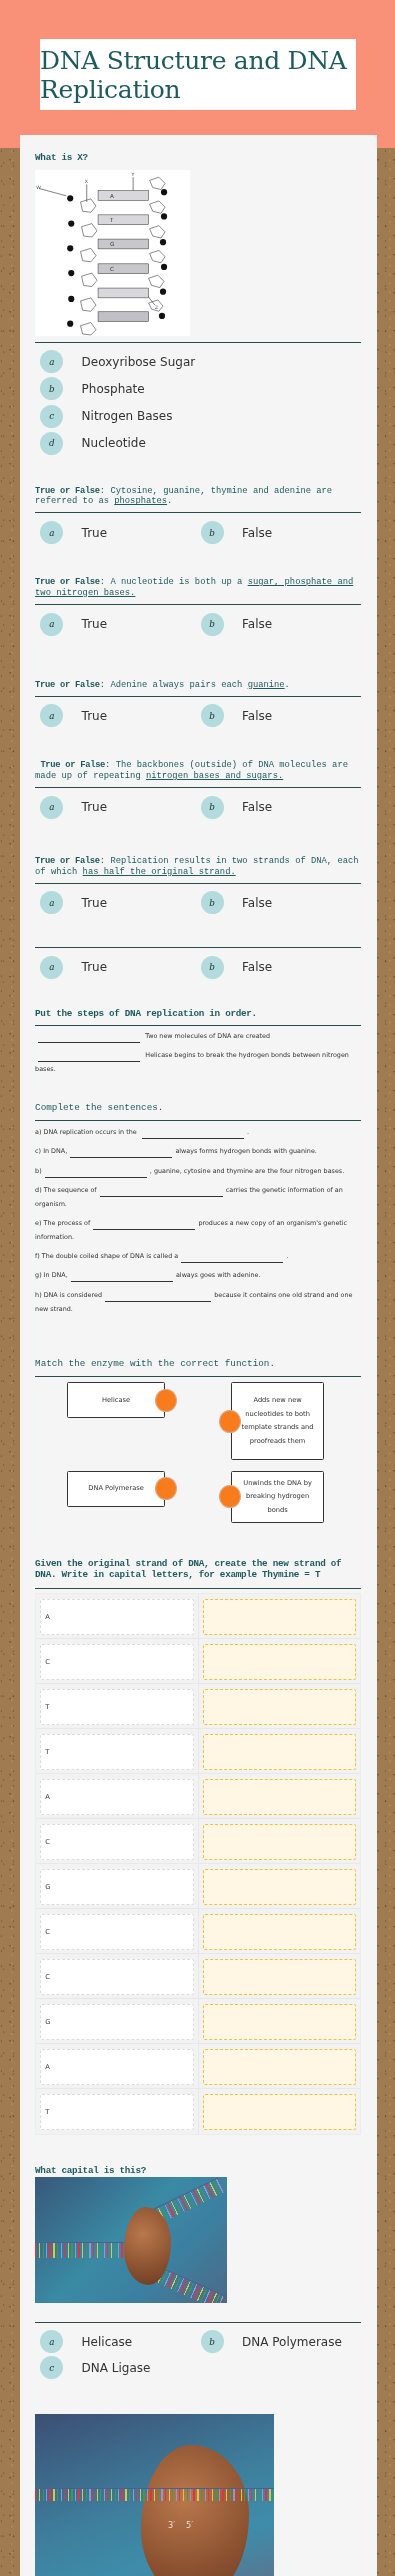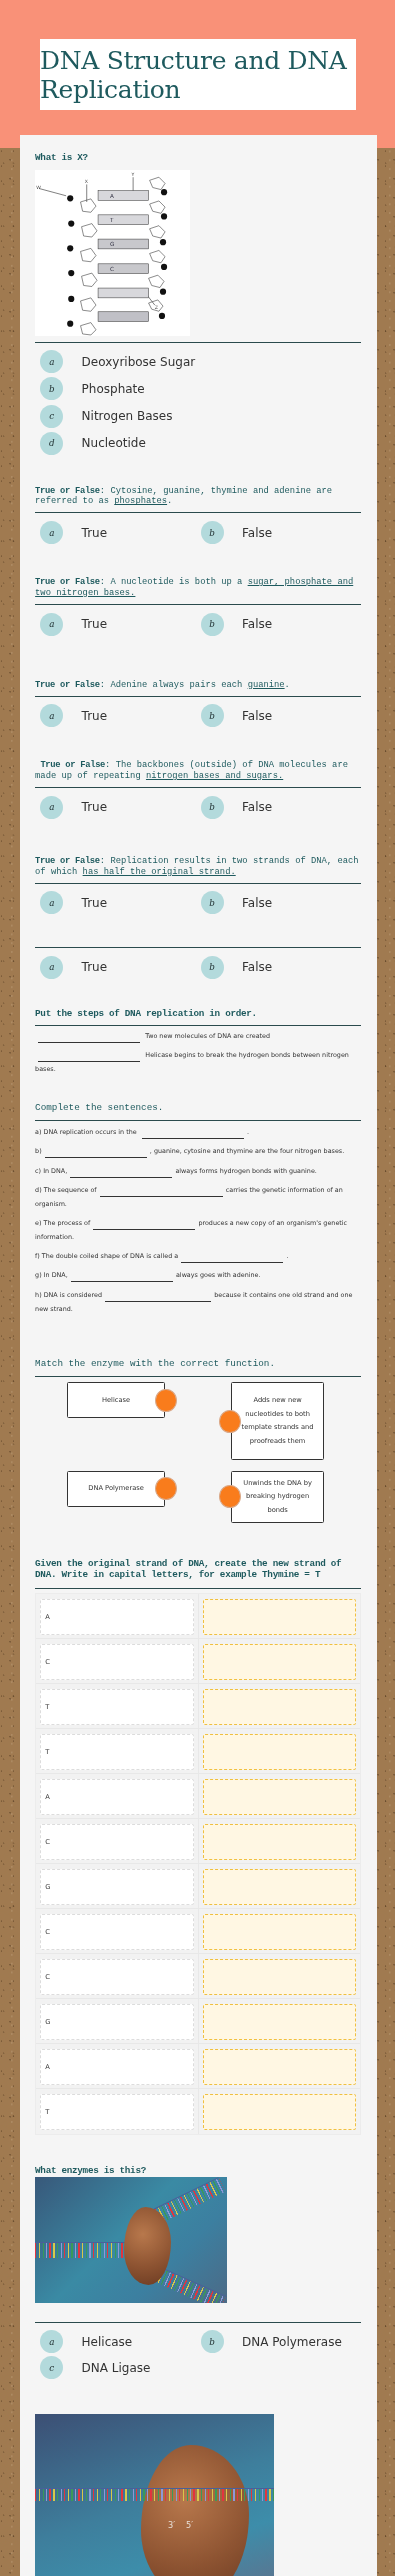--- a/index.html
+++ b/index.html
@@ -297,22 +297,22 @@
       <p class="fill-text"><span class="blank-line" style="width:102px;margin-left:3.1px"></span> <span>Two new molecules of DNA are created</span></p>
       <p class="fill-text" style="margin-top:4.1px"><span class="blank-line" style="width:102px;margin-left:3.1px"></span> <span>Helicase begins to break the hydrogen bonds between nitrogen bases.</span></p>
     </div>
   </section>
 
   <section class="section" style="margin-top:27px">
     <div class="q-title" style="font-size:9.3px">Complete the sentences.</div>
     <div class="divider" style="margin-top:6.2px"></div>
     <div style="margin-top:5.2px">
       <p class="fill-text" style="margin-bottom:5.2px"><span>a) DNA replication occurs in the</span><span class="blank-line" style="width:102px;margin-left:5.2px"></span><span>.</span></p>
+      <p class="fill-text" style="margin-bottom:5.2px"><span>c) In DNA,</span><span class="blank-line" style="width:102px"></span><span>always forms hydrogen bonds with guanine.</span></p>
       <p class="fill-text" style="margin-bottom:5.2px"><span>b)</span><span class="blank-line" style="width:102px"></span><span>, guanine, cytosine and thymine are the four nitrogen bases.</span></p>
-      <p class="fill-text" style="margin-bottom:5.2px"><span>c) In DNA,</span><span class="blank-line" style="width:102px"></span><span>always forms hydrogen bonds with guanine.</span></p>
       <p class="fill-text" style="margin-bottom:5.2px"><span>d) The sequence of</span><span class="blank-line" style="width:123px"></span><span>carries the genetic information of an organism.</span></p>
       <p class="fill-text" style="margin-bottom:5.2px"><span>e) The process of</span><span class="blank-line" style="width:102px"></span><span>produces a new copy of an organism's genetic information.</span></p>
       <p class="fill-text" style="margin-bottom:5.2px"><span>f) The double coiled shape of DNA is called a</span><span class="blank-line" style="width:102px"></span><span>.</span></p>
       <p class="fill-text" style="margin-bottom:5.2px"><span>g) In DNA,</span><span class="blank-line" style="width:102px"></span><span>always goes with adenine.</span></p>
       <p class="fill-text"><span>h) DNA is considered</span><span class="blank-line" style="width:106px"></span><span>because it contains one old strand and one new strand.</span></p>
     </div>
   </section>
 
   <section class="section" style="margin-top:43px">
     <div class="q-title" style="font-size:9.3px">Match the enzyme with the correct function.</div>
@@ -402,21 +402,21 @@
       <div class="strand-row">
           <div class="strand-cell">
             <div class="given">T</div>
           </div>
           <div class="strand-cell"><input class="answer" style=""></div>
         </div>
     </div>
   </section>
 
   <section class="section" style="margin-top:31px">
-    <div class="q-title heavy">What enzymes is this?</div>
+    <div class="q-title heavy">What capital is this?</div>
     <div class="photo photo1">
       <div class="strand-band" style="left:0;top:65px;width:113px"></div>
       <div class="strand-band" style="left:122px;top:31px;width:72px;transform:rotate(-26deg);transform-origin:left center"></div>
       <div class="strand-band" style="left:122px;top:89px;width:72px;transform:rotate(24deg);transform-origin:left center"></div>
       <div class="blob" style="left:89px;top:30px;width:47px;height:78px"></div>
     </div>
     <div class="divider" style="margin-top:18.5px"></div>
     <div class="options" style="row-gap:2.6px">
       <div class="opt">
           <span class="bubble">a</span>

